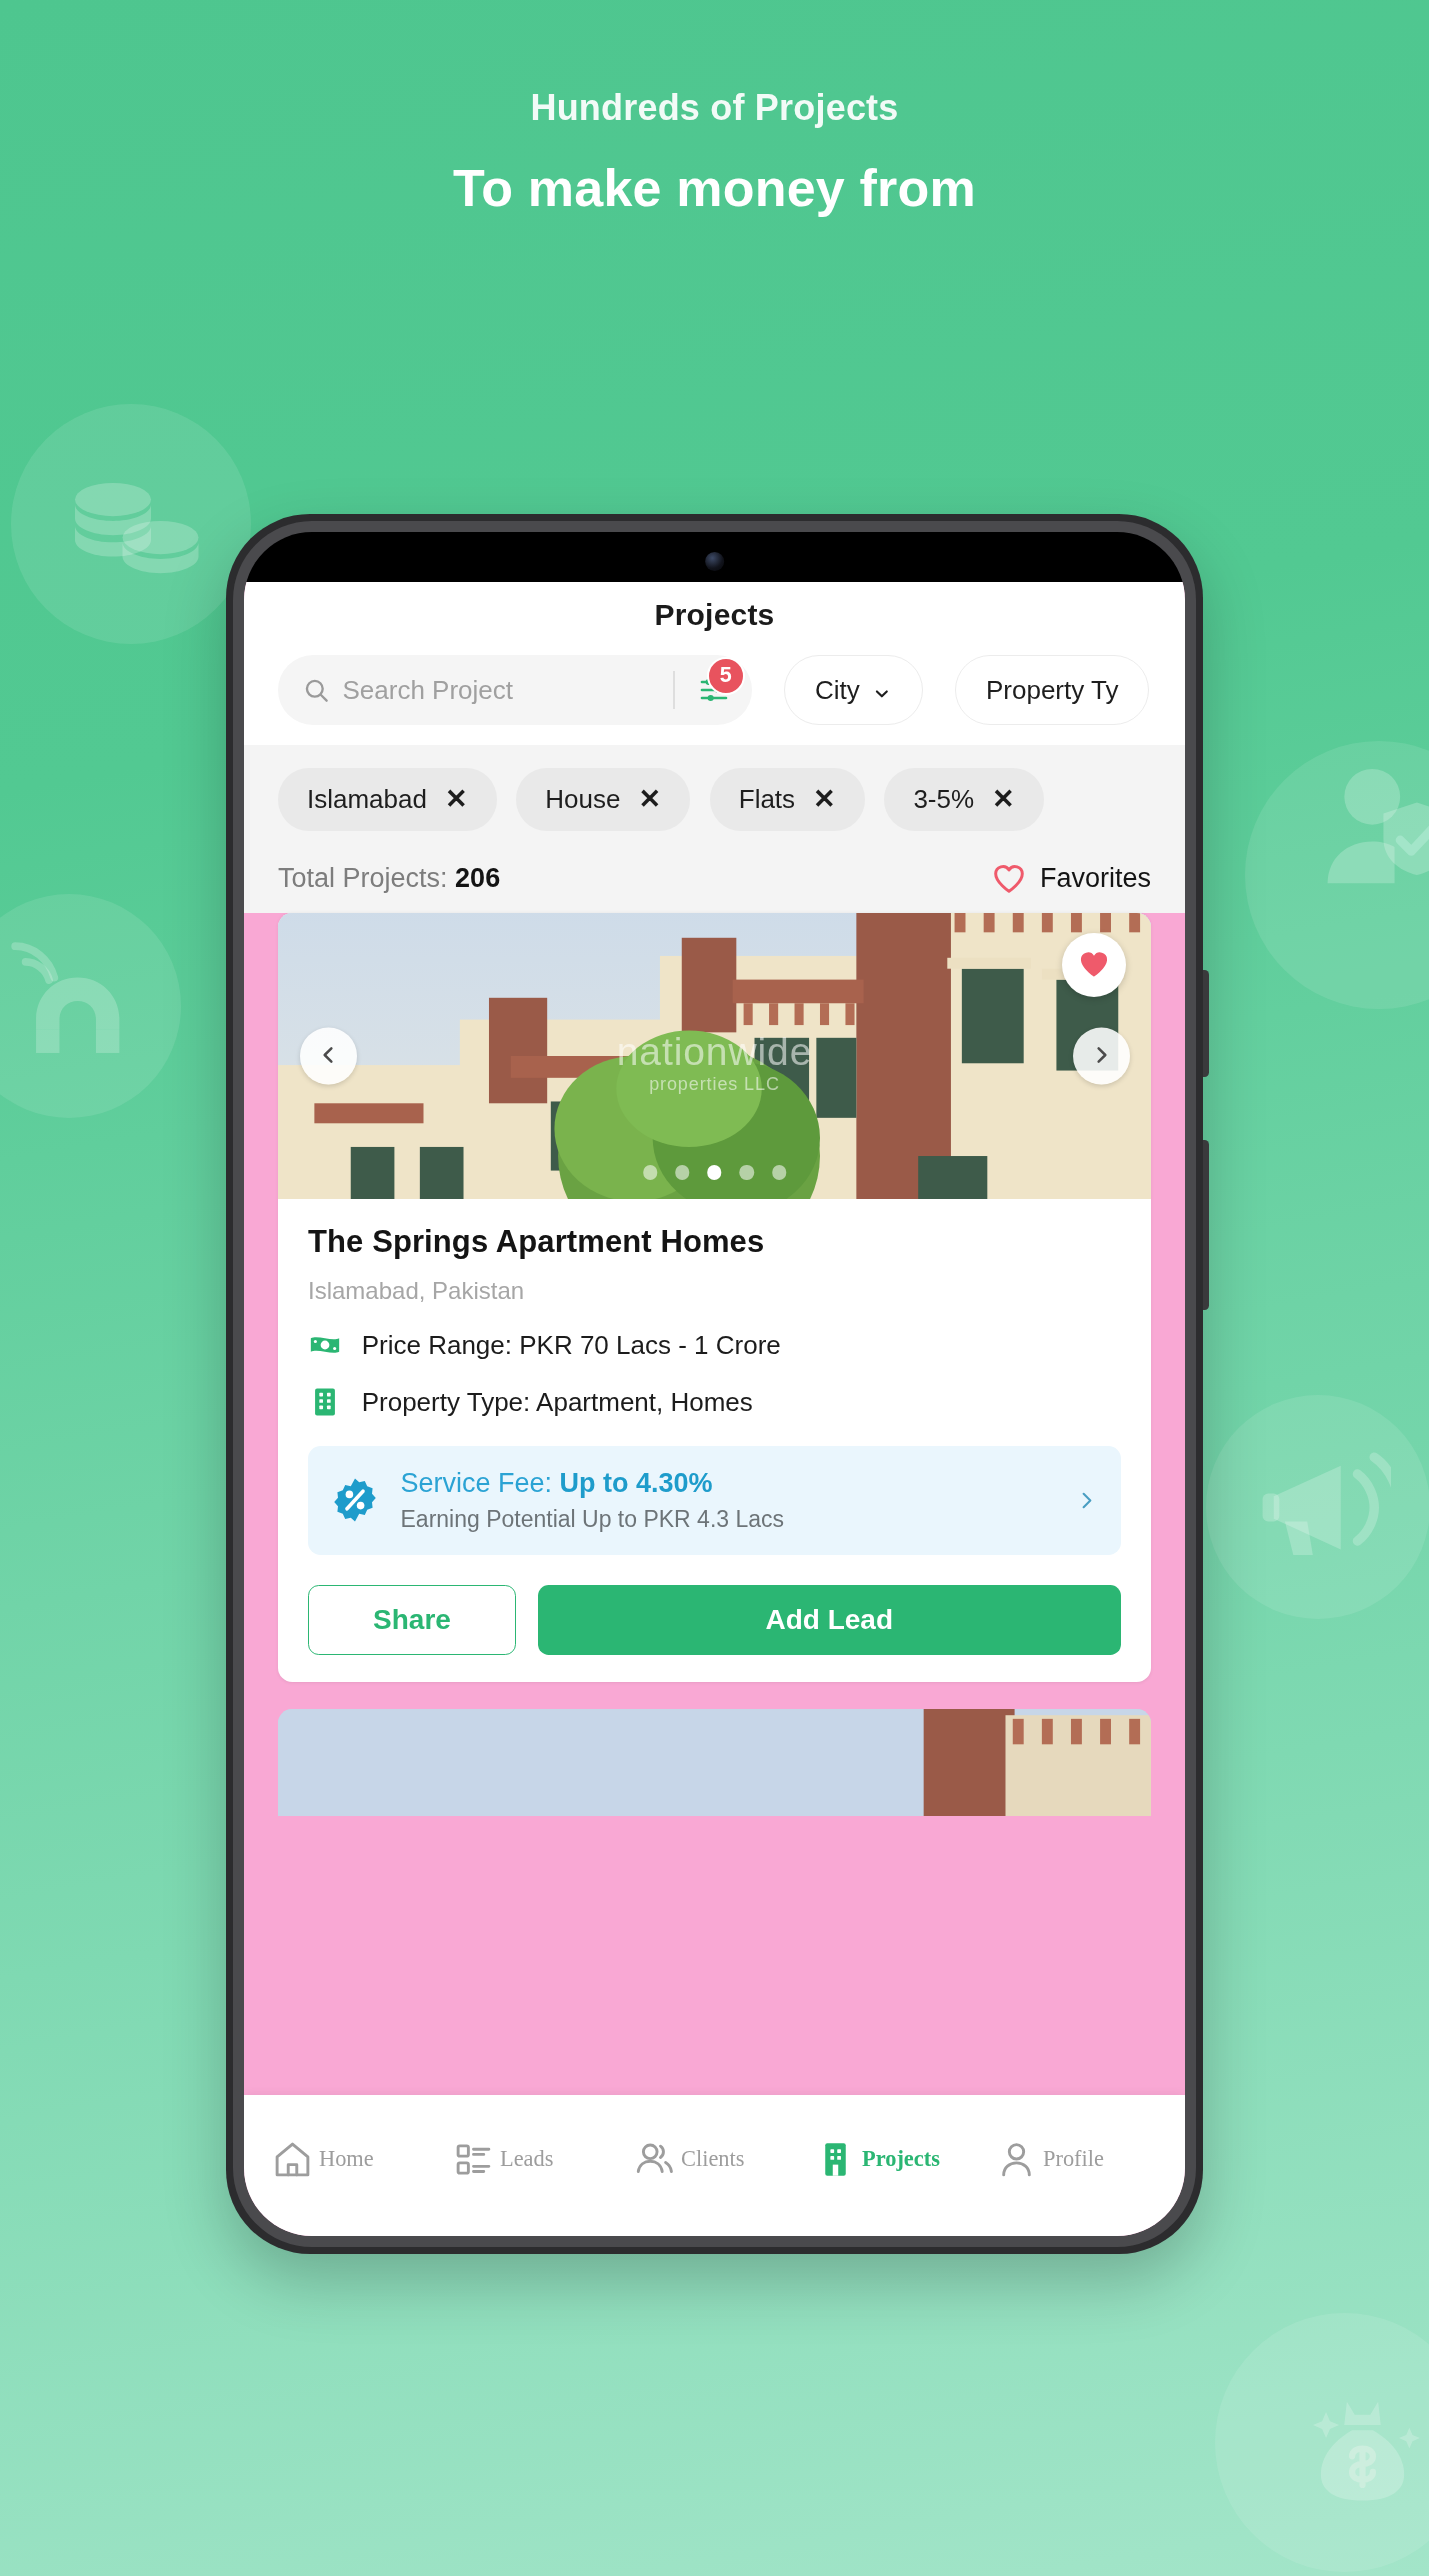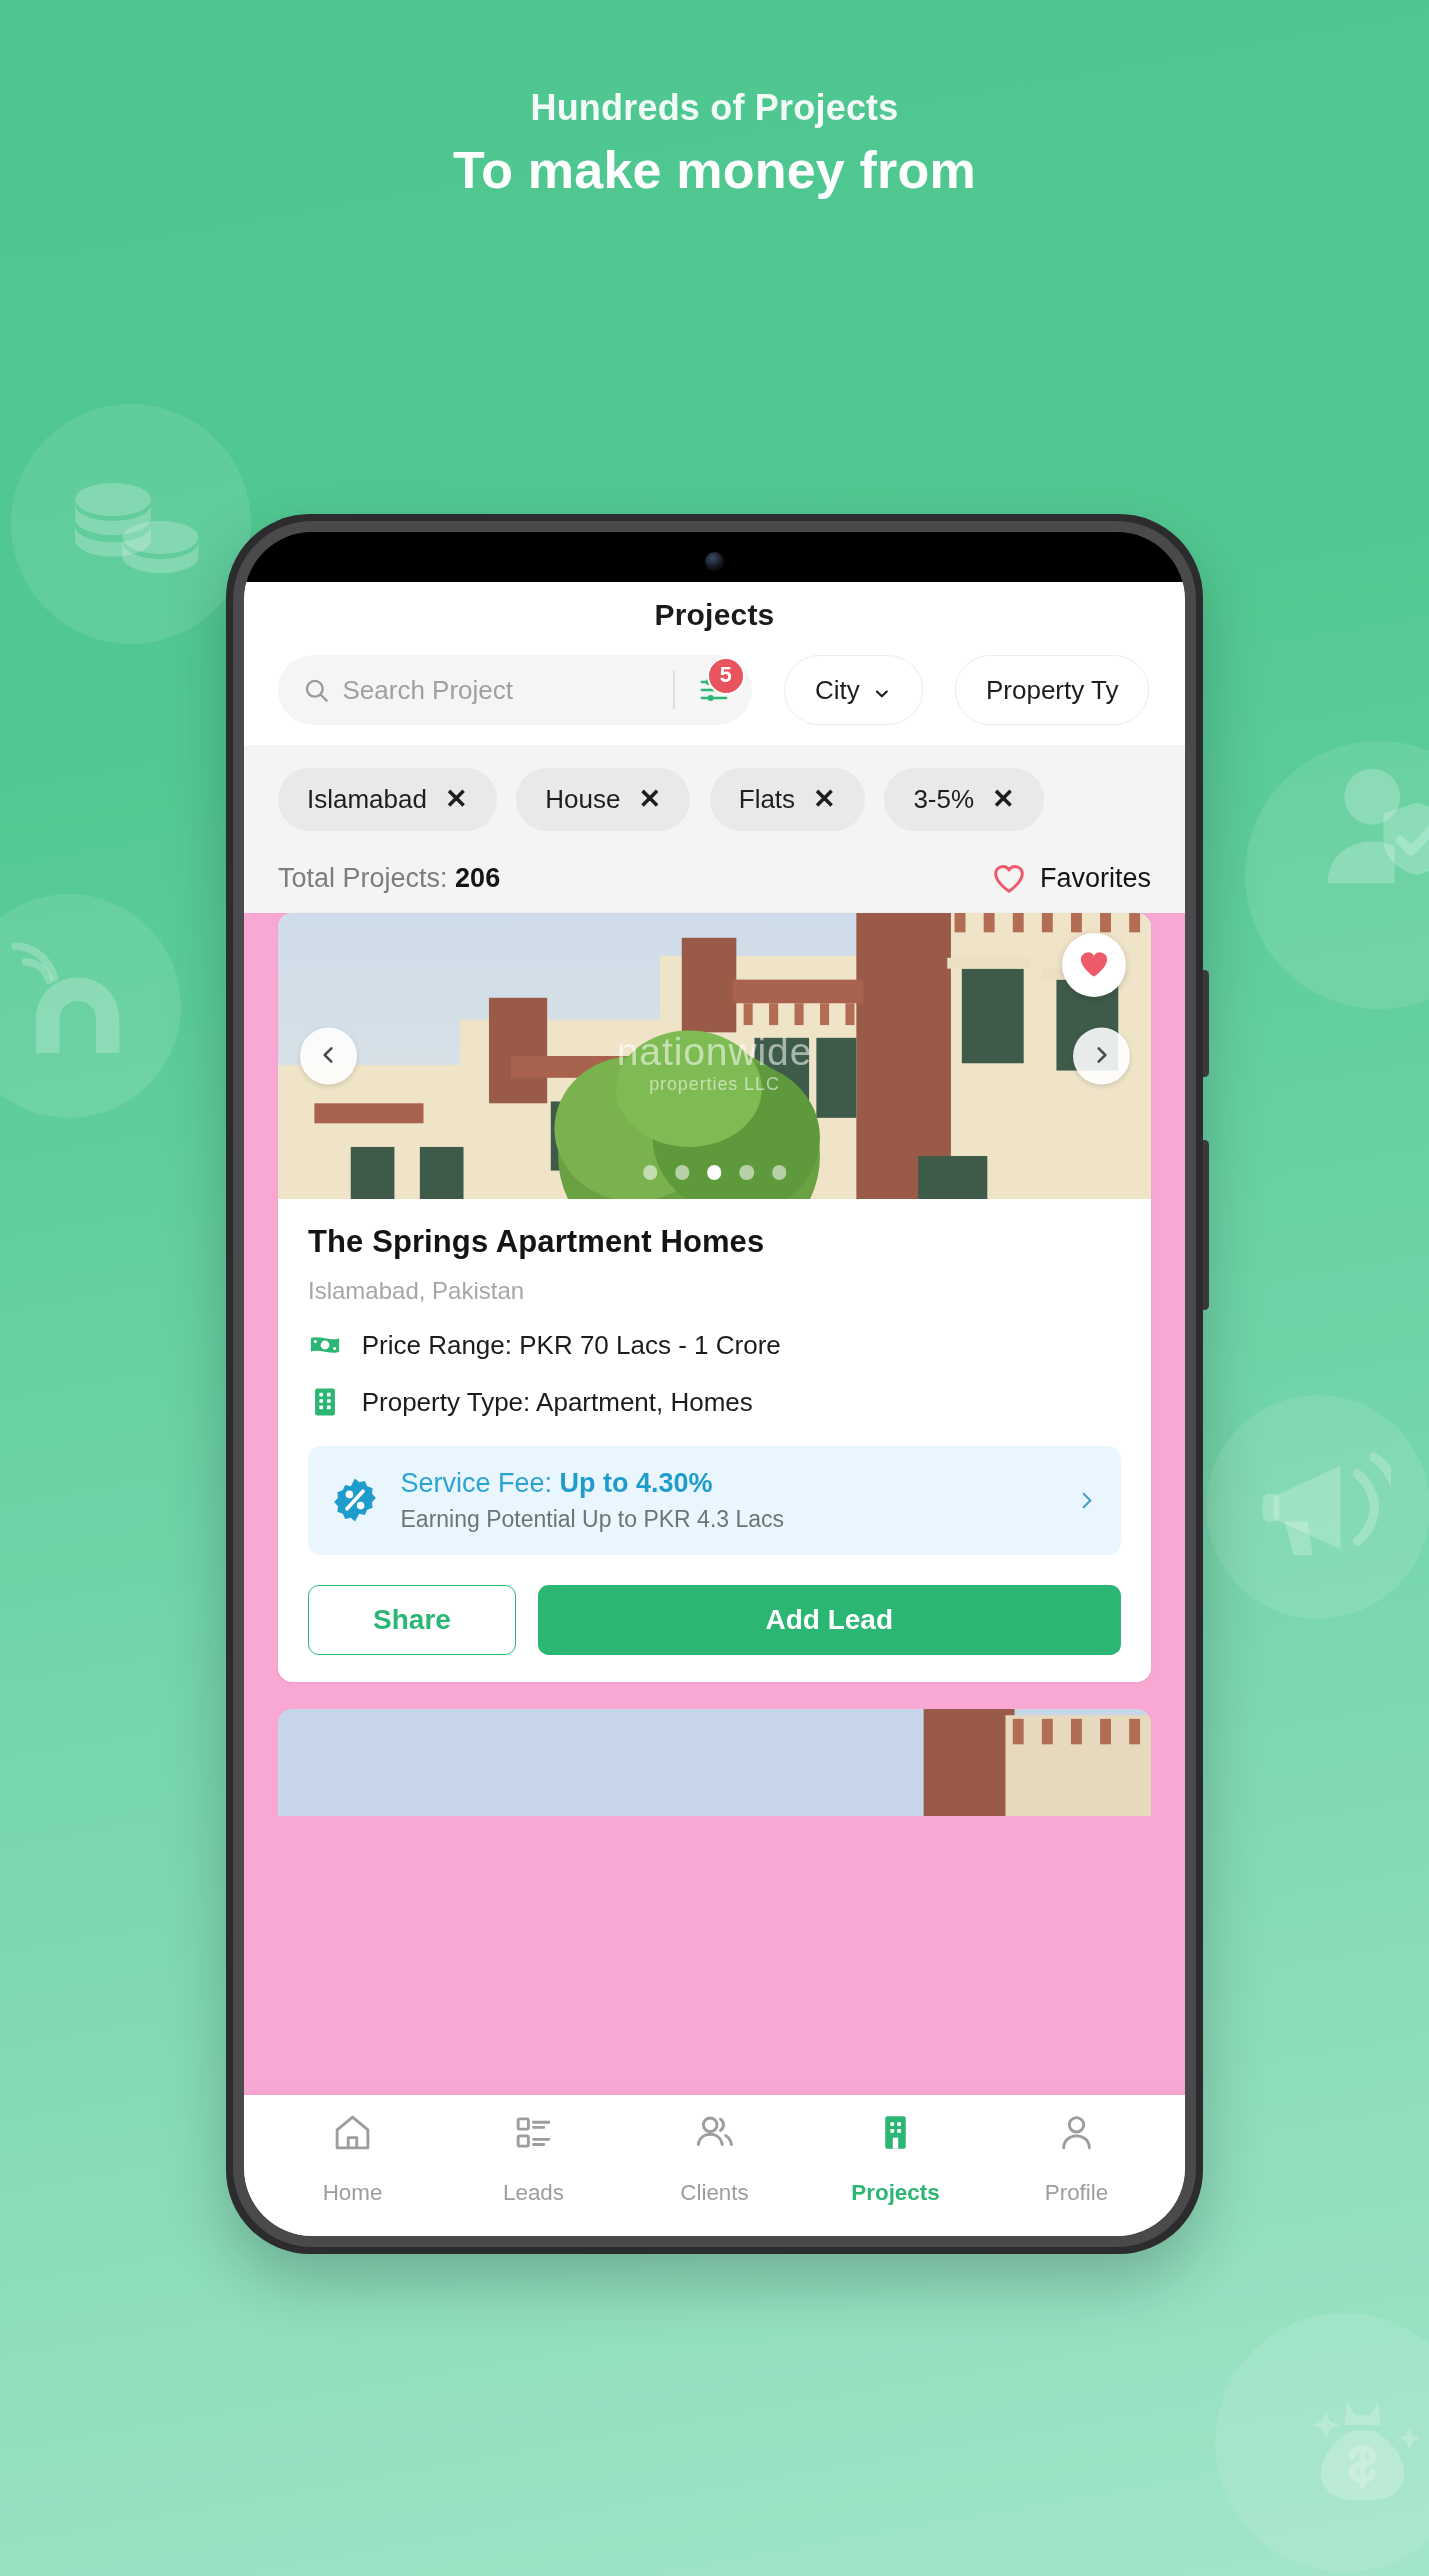--- a/index.html
+++ b/index.html
@@ -27,21 +27,21 @@
   .headline {
     position: absolute; left: 0; right: 0; top: 86px;
     text-align: center; color: #ffffff;
   }
   .headline-top {
     font-size: 36px; font-weight: 700; letter-spacing: 0.2px;
     color: rgba(255,255,255,0.93);
     line-height: 1.2;
   }
   .headline-main {
-    margin-top: 12px;
+    margin-top: 30px;
     font-size: 52px; font-weight: 700; letter-spacing: 0.2px;
     color: #ffffff; line-height: 1.15;
   }
 
   
   .phone {
     position: absolute;
     left: 226px; top: 514px;
     width: 977px; height: 1740px;
     border-radius: 84px;
@@ -235,22 +235,23 @@
 
   
   .bottom-nav {
     position: absolute; left: 0; right: 0; bottom: 0;
     height: 141px; background: #ffffff;
     display: flex; align-items: center; justify-content: space-around;
     padding: 0 18px 12.5px 18px;
     box-shadow: 0 -1.8px 9px rgba(0,0,0,0.06);
   }
   .nav-item {
-    display: flex; flex-direction: column; align-items: center; gap: 27px;
+    display: flex; flex-direction: row; align-items: center; gap: 6px;
     width: 161px;
+    font-family: Liberation Serif, serif;
   }
   .nav-icon { width: 41px; height: 41px; color: #9d9d9d; }
   .nav-label { font-size: 22.4px; color: #9d9d9d; }
   .nav-item.active .nav-icon { color: #2bb673; }
   .nav-item.active .nav-label { color: #2bb673; font-weight: 700; }
 </style>
 </head>
 <body>
 
 <div class="deco-circle" style="left:10.7px;top:404px;width:240px;height:240px;"></div>

